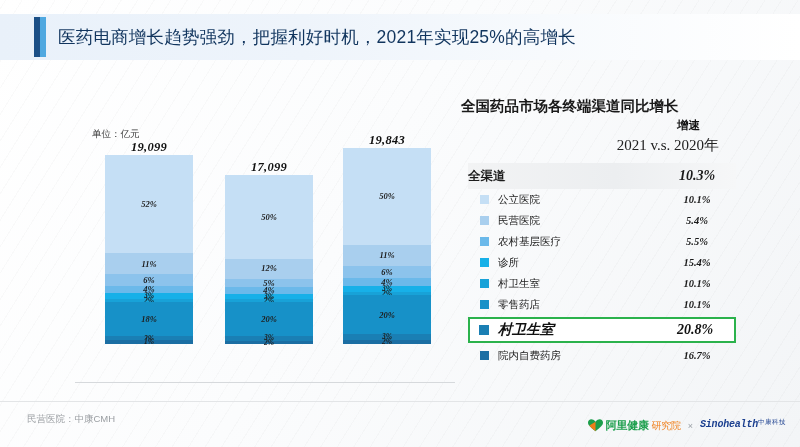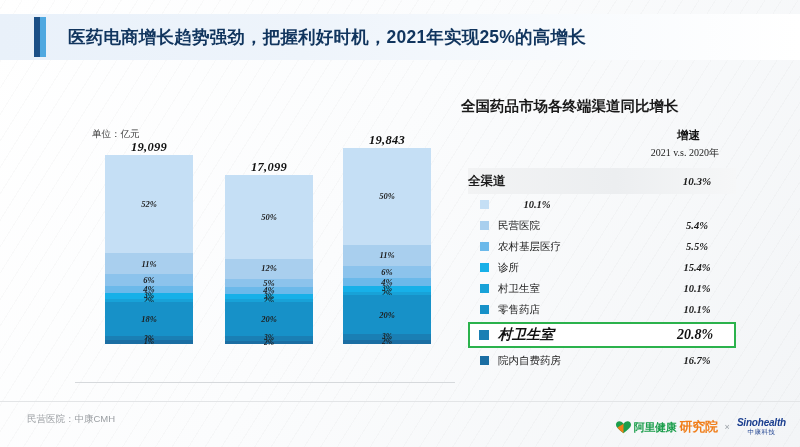--- a/index.html
+++ b/index.html
@@ -17,21 +17,21 @@
   }
   
   #titlebar{
     position:absolute;left:0;top:14px;width:800px;height:46px;
     background:linear-gradient(90deg,#e9f1fa 0%,#eef4fb 38%,#f7fafd 68%,#ffffff 100%);
     display:flex;align-items:center;
   }
   #accent{width:6px;height:40px;margin-left:34px;background:#1b4f86;flex:none;}
   #accent2{width:6px;height:40px;background:#4fa8e0;flex:none;}
   #title-text{
-    margin-left:22px;font-size:17.5px;font-weight:700;color:#11355e;
+    margin-left:12px;font-size:17.5px;font-weight:400;color:#11355e;
     letter-spacing:.2px;white-space:nowrap;
   }
   
   .panel-title{
     position:absolute;font-size:14.5px;font-weight:700;color:#1a1a1a;
     white-space:nowrap;
   }
   #left-title{left:137px;top:97px;}
   #right-title{left:461px;top:97px;}
   #unit-label{position:absolute;left:92px;top:128px;font-size:9.5px;color:#333;}
@@ -48,60 +48,60 @@
     position:relative;width:100%;
     display:flex;align-items:center;justify-content:center;
   }
   .seglab{
     font-size:8.5px;font-style:italic;font-weight:700;color:#1e1e1e;
     font-family:"Liberation Serif",serif;white-space:nowrap;line-height:1;
   }
   .seglab.tiny{font-size:7.5px;}
   #axis{position:absolute;left:75px;top:382px;width:380px;height:1px;background:#d6d9dc;}
   
-  #rtable{position:absolute;left:468px;top:128px;width:268px;}
+  #rtable{position:absolute;left:468px;top:118px;width:268px;}
   #rate-head{
     text-align:right;padding-right:36px;font-size:11.5px;font-weight:700;color:#111;
   }
   #rate-sub{
-    text-align:right;padding-right:17px;font-size:10px;color:#222;margin-top:3px;
+    text-align:right;padding-right:17px;font-size:15px;color:#222;margin-top:3px;
     font-family:"Liberation Serif",serif;
   }
   .row{
     display:flex;align-items:center;height:21px;position:relative;
   }
   .row .sw{width:9px;height:9px;margin-left:12px;margin-right:9px;flex:none;}
   .row .nm{font-size:10.5px;color:#1c1c1c;flex:1;white-space:nowrap;}
   .row .vl{
     width:78px;text-align:center;font-size:10.5px;font-style:italic;font-weight:600;
     color:#1a1a1a;font-family:"Liberation Serif",serif;
   }
   #row-all{
     height:26px;margin-top:8px;
     background:linear-gradient(90deg,#f2f3f4 0%,#eceef0 55%,#f6f7f8 100%);
   }
   #row-all .nm{font-size:12.5px;font-weight:700;}
-  #row-all .vl{font-size:11px;font-weight:700;font-style:italic;}
+  #row-all .vl{font-size:14px;font-weight:700;font-style:italic;}
   #row-hl{
     height:26px;border:2.5px solid #2bb24c;box-sizing:border-box;
     background:#ffffff;margin:2px 0;
   }
   #row-hl .sw{margin-left:9px;width:10px;height:10px;}
   #row-hl .nm{font-size:14px;font-weight:700;font-style:italic;color:#111;
     font-family:"Liberation Serif",serif;}
   #row-hl .vl{font-size:14px;font-weight:700;font-style:italic;color:#111;}
   
   #footer-line{position:absolute;left:0;top:401px;width:800px;height:1px;background:#e3e5e7;}
   #source{position:absolute;left:27px;top:413px;font-size:9.5px;color:#9a9ea2;}
   #logos{position:absolute;right:14px;top:418px;display:flex;align-items:center;gap:7px;}
   #ali{display:flex;align-items:center;gap:3px;}
   #ali .t1{font-size:11px;font-weight:700;color:#1b9e4b;letter-spacing:-.3px;}
-  #ali .t2{font-size:13px;font-weight:700;color:#f07d18;letter-spacing:-.3px;}
+  #ali .t2{font-size:10px;font-weight:400;color:#f07d18;letter-spacing:-.3px;}
   #xsep{font-size:9px;color:#9aa0a6;}
-  #sino{display:flex;flex-direction:column;line-height:1.05;}
+  #sino{display:flex;flex-direction:row;line-height:1.05;font-family:Liberation Mono, monospace;}
   #sino .s1{font-size:10px;font-weight:700;color:#1b3f8f;font-style:italic;letter-spacing:-.2px;}
   #sino .s2{font-size:6.5px;color:#1b3f8f;text-align:center;letter-spacing:.5px;}
 </style>
 </head>
 <body>
 
 <div id="slide">
 
   <div id="titlebar">
     <div id="accent"></div>
@@ -216,20 +216,21 @@
   <div id="rtable">
     <div id="rate-head">增速</div>
     <div id="rate-sub">2021 v.s. 2020年</div>
     <div class="row" id="row-all">
       <div class="nm">全渠道</div>
       <div class="vl">10.3%</div>
     </div>
     <div id="rows-host">
         <div class="row">
           <span class="sw" style="background: rgb(197, 223, 245);"></span>
+          <span class="nm">公立医院</span>
           <span class="vl">10.1%</span>
         </div>
         <div class="row">
           <span class="sw" style="background: rgb(169, 207, 238);"></span>
           <span class="nm">民营医院</span>
           <span class="vl">5.4%</span>
         </div>
         <div class="row">
           <span class="sw" style="background: rgb(107, 185, 234);"></span>
           <span class="nm">农村基层医疗</span>

